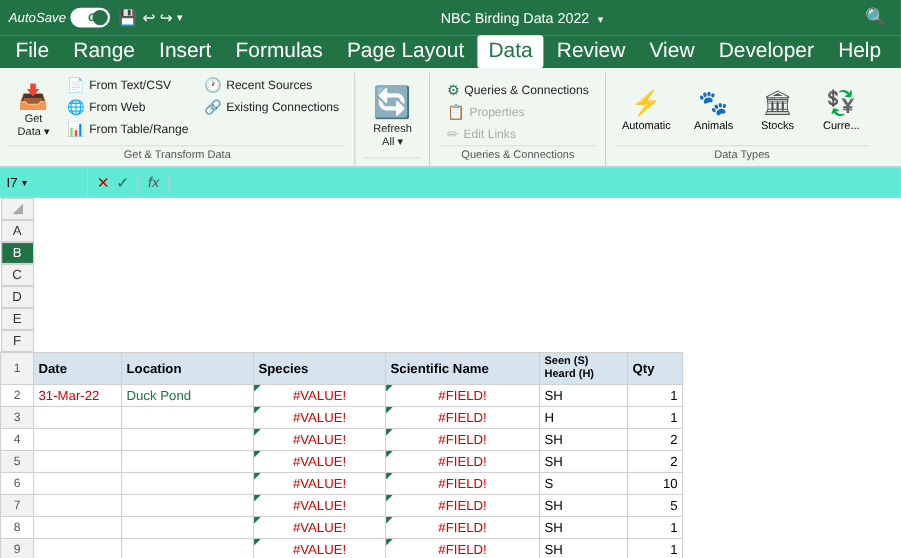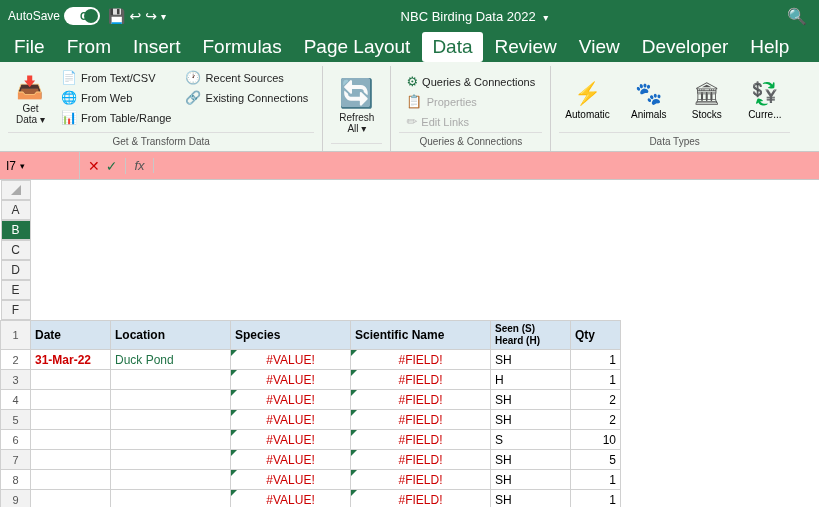--- a/index.html
+++ b/index.html
@@ -3,21 +3,21 @@
   <meta charset="utf-8">
   <style>
     * { box-sizing: border-box; margin: 0; padding: 0; }
     body { font-family: 'Segoe UI', Arial, sans-serif; font-size: 12px; background: #fff; overflow: hidden; }
 
     
     .title-bar {
       display: flex; align-items: center; background: #217346; color: #fff;
       height: 32px; padding: 0 8px; gap: 8px;
     }
-    .title-bar .autosave { display: flex; align-items: center; gap: 4px; font-size: 12px; }
+    .title-bar .autosave { display: flex; align-items: center; gap: 4px; font-size: 12px; font-style: italic; }
     .toggle-on {
       background: #fff; border-radius: 10px; width: 36px; height: 18px;
       display: flex; align-items: center; padding: 2px; position: relative;
     }
     .toggle-dot { width: 14px; height: 14px; background: #217346; border-radius: 50%; margin-left: 18px; }
     .toggle-label { color: #217346; font-size: 10px; font-weight: bold; position: absolute; left: 16px; }
     .title-center { flex: 1; text-align: center; font-size: 13px; }
     .save-icon, .undo-icon, .redo-icon { font-size: 14px; cursor: pointer; }
     .quick-access { display: flex; gap: 4px; align-items: center; }
 
@@ -70,21 +70,21 @@
     }
     .dt-btn .icon { font-size: 22px; }
     .dt-btn .label { font-size: 10px; margin-top: 2px; }
     .dt-btn.lightning .icon { color: #e8a020; }
     .dt-btn.animals .icon { color: #555; }
     .dt-btn.stocks .icon { color: #555; }
 
     
     .formula-bar {
       display: flex; align-items: center; border-bottom: 1px solid #c8c8c8;
-      height: 28px; background: #fca5a5;
+      height: 28px; background: #5eead4;
     }
     .cell-ref {
       width: 80px; border-right: 1px solid #c8c8c8; padding: 0 6px;
       font-size: 12px; display: flex; align-items: center; height: 100%;
     }
     .formula-actions { display: flex; align-items: center; gap: 2px; padding: 0 6px; border-right: 1px solid #c8c8c8; }
     .formula-actions span { cursor: pointer; color: #555; font-size: 14px; padding: 0 2px; }
     .formula-actions span.cancel { color: #cc0000; }
     .formula-actions span.confirm { color: #217346; }
     .formula-fx { padding: 0 8px; color: #555; font-style: italic; font-size: 13px; border-right: 1px solid #c8c8c8; }
@@ -143,21 +143,21 @@
   </div>
   <div class="title-center">
     <span>NBC Birding Data 2022</span>
     <span style="font-size:10px; margin-left:4px;">▾</span>
   </div>
   <button class="title-search-btn">🔍</button>
 </div>
 
 <div class="menu-bar">
   <div class="menu-item">File</div>
-  <div class="menu-item">From</div>
+  <div class="menu-item">Range</div>
   <div class="menu-item">Insert</div>
   <div class="menu-item">Formulas</div>
   <div class="menu-item">Page Layout</div>
   <div class="menu-item active">Data</div>
   <div class="menu-item">Review</div>
   <div class="menu-item">View</div>
   <div class="menu-item">Developer</div>
   <div class="menu-item">Help</div>
 </div>
 
@@ -292,21 +292,21 @@
         <td style="font-weight:bold; background:#d6e4f0;">Location</td>
         <td style="font-weight:bold; background:#d6e4f0;">Species</td>
         <td style="font-weight:bold; background:#d6e4f0;">Scientific Name</td>
         <td style="font-weight:bold; background:#d6e4f0; font-size:10px; line-height:1.2;">Seen (S)<br>Heard (H)</td>
         <td style="font-weight:bold; background:#d6e4f0;">Qty</td>
       </tr>
     </thead>
     <tbody id="sheet-body">
     <tr>
           <td class="row-num">2</td>
-          <td style="color: rgb(204, 0, 0); font-weight: bold;">31-Mar-22</td>
+          <td style="color: rgb(204, 0, 0);">31-Mar-22</td>
           <td style="color: rgb(33, 115, 70);">Duck Pond</td>
           <td class="cell-error-value green-tri" style="text-align: center;">#VALUE!</td>
           <td class="cell-error-field green-tri" style="text-align: center;">#FIELD!</td>
           <td>SH</td>
           <td style="text-align: right;">1</td>
         </tr>
         <tr>
           <td class="row-num">3</td>
           <td></td>
           <td></td>

